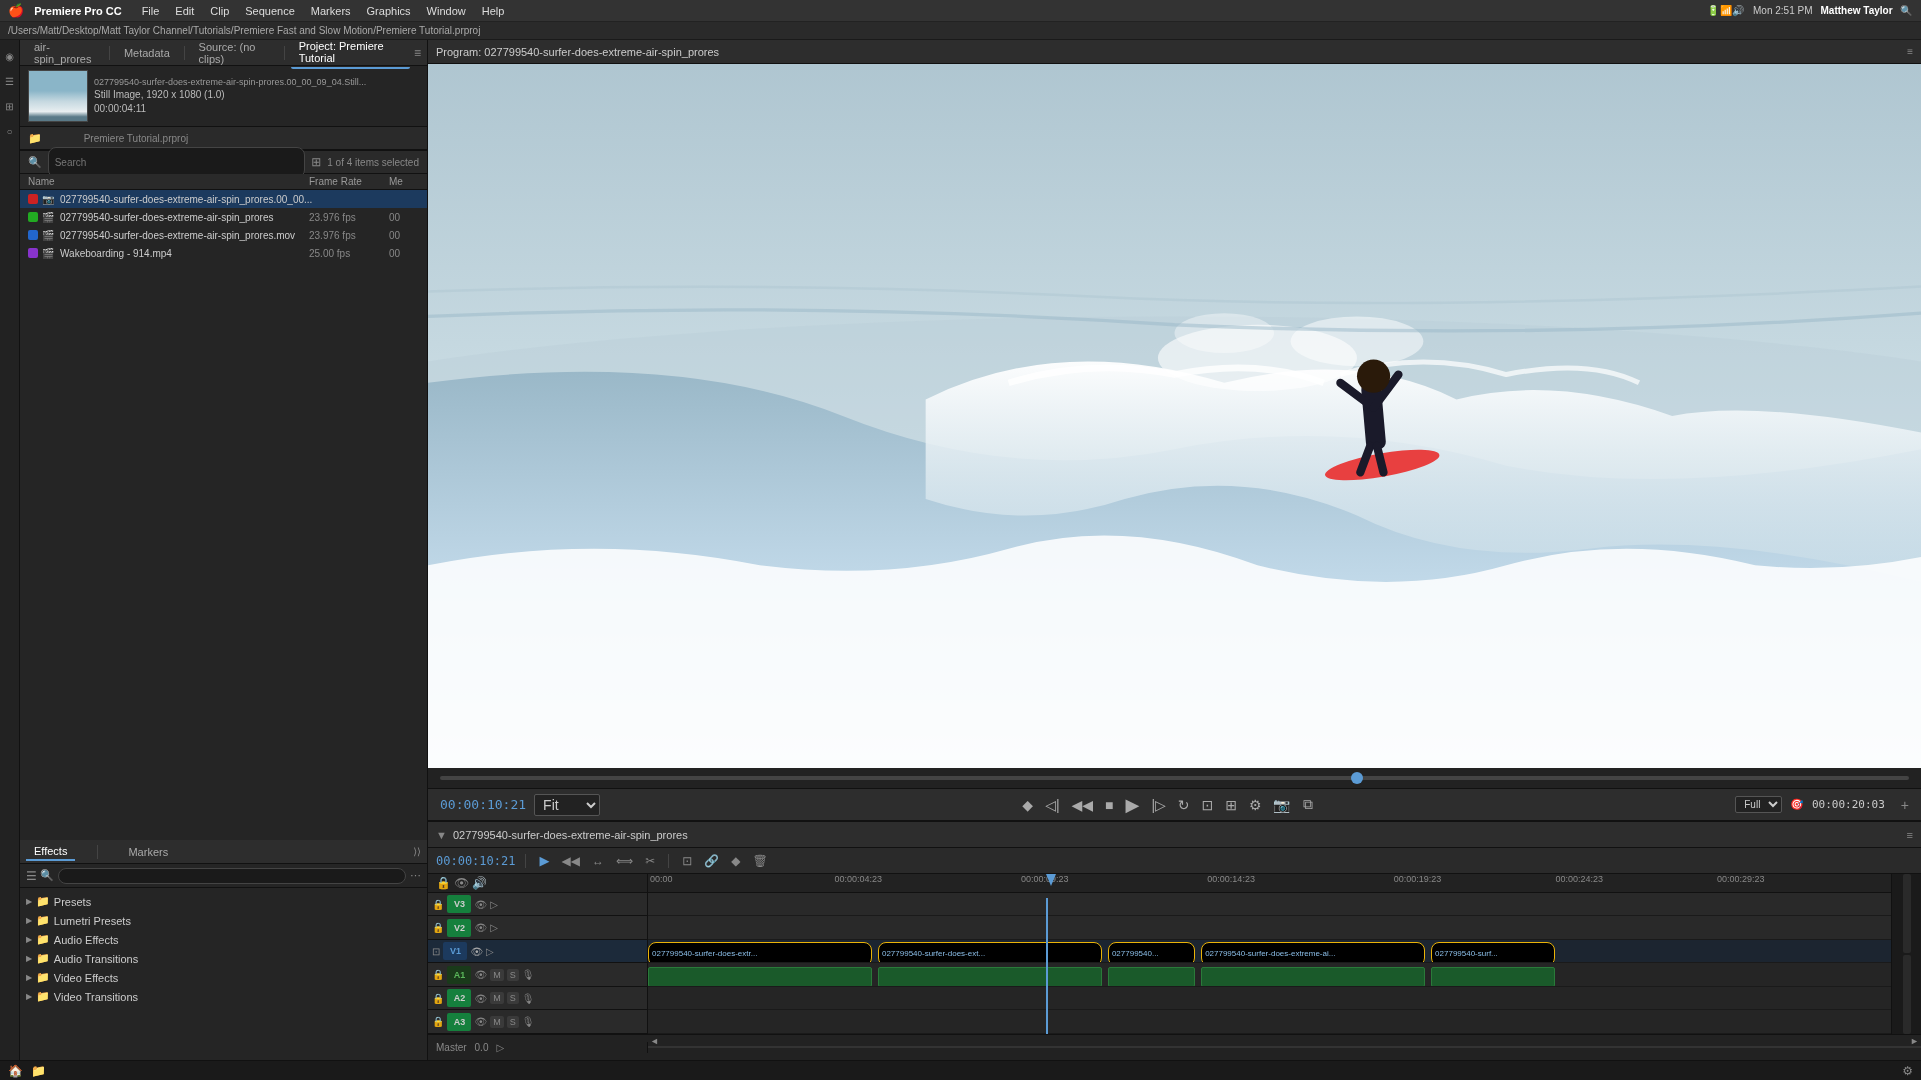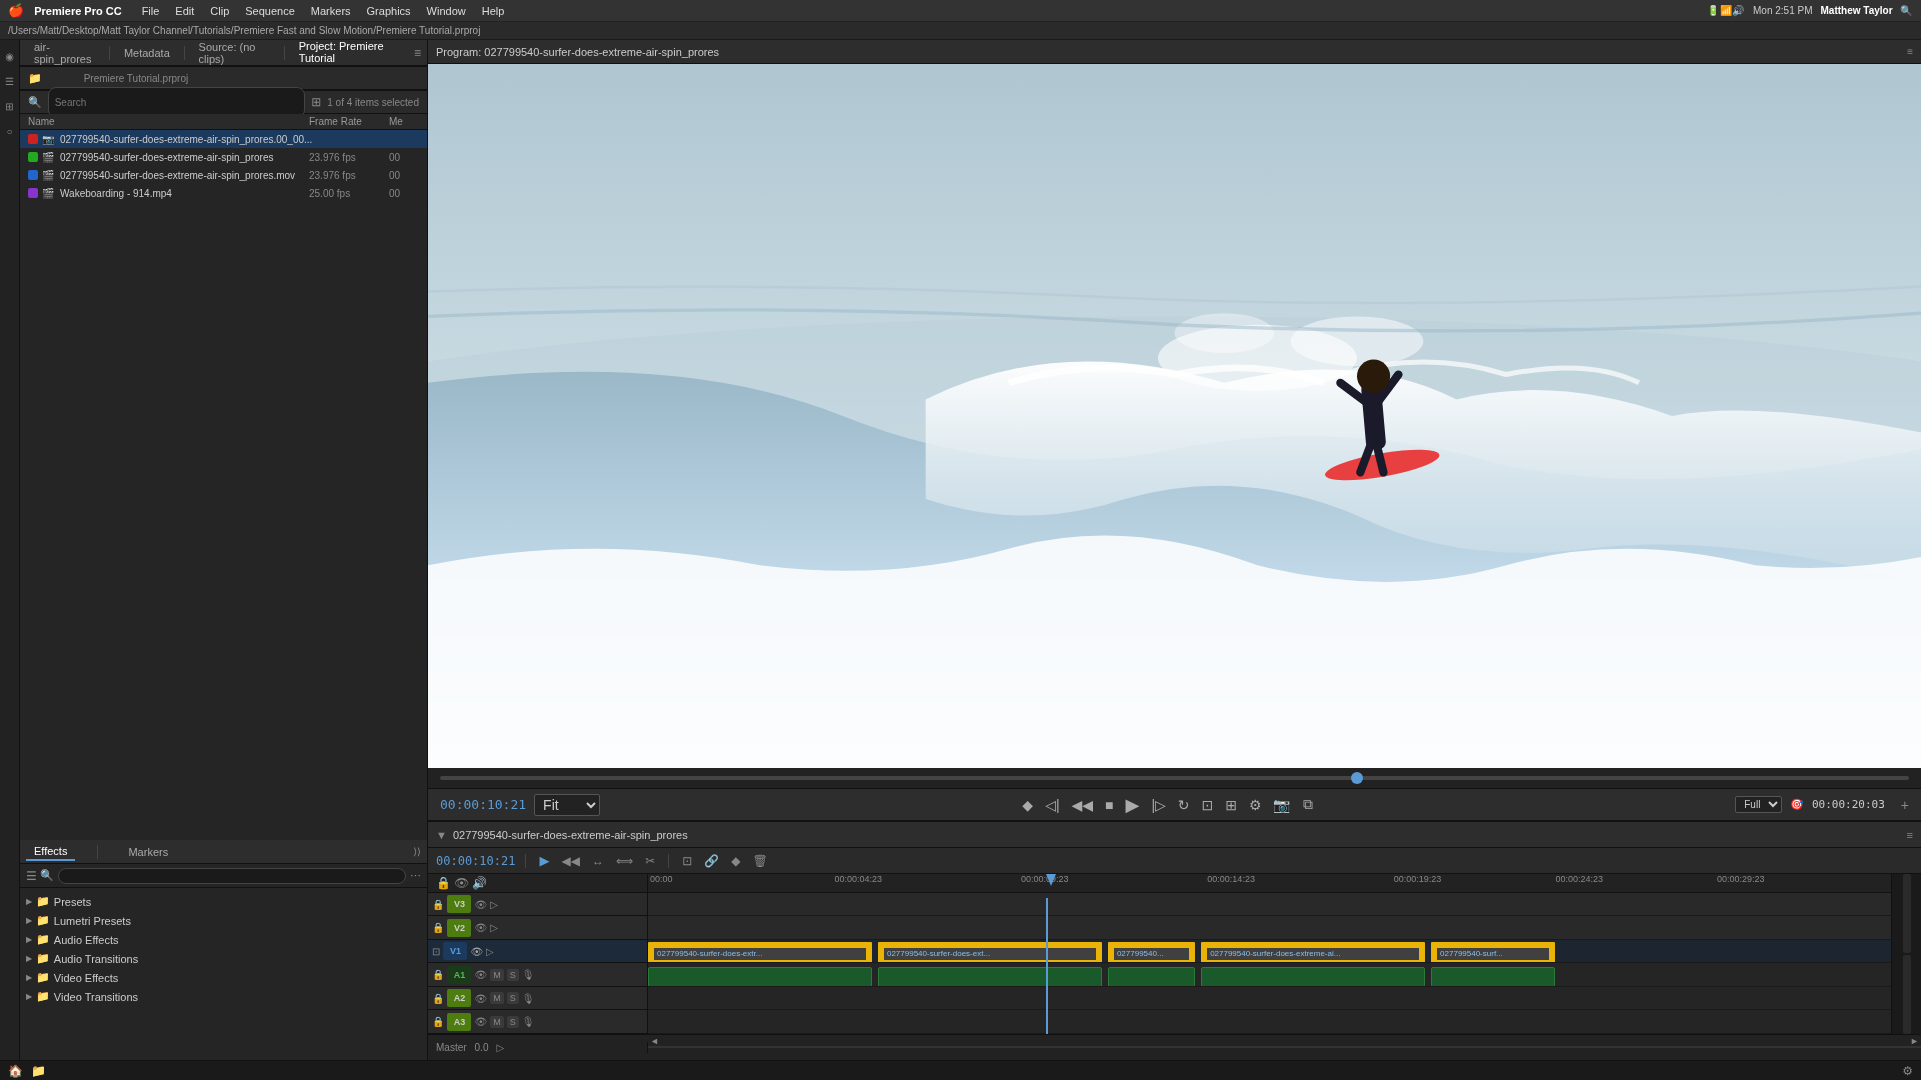--- a/index.html
+++ b/index.html
@@ -423,21 +423,21 @@
       display: flex;
       align-items: center;
       padding: 0 4px;
       gap: 3px;
       border-bottom: 1px solid #111;
       font-size: 10px;
     }
     .track-label {
       width: 24px;
       height: 18px;
-      background: #4d7c0f;
+      background: #15803d;
       border-radius: 2px;
       display: flex;
       align-items: center;
       justify-content: center;
       font-size: 9px;
       font-weight: bold;
       color: #ccc;
       flex-shrink: 0;
     }
     .track-label.v1-active {
@@ -482,29 +482,29 @@
       background: #292929;
       border-bottom: 1px solid #1a1a1a;
       position: relative;
       overflow: hidden;
     }
     .track-row.audio { background: #252525; }
     .track-clip {
       position: absolute;
       top: 2px;
       height: 24px;
-      background: #404040;
-      border-radius: 1px;
+      background: #000000;
+      border-radius: 8px;
       overflow: hidden;
       display: flex;
       align-items: center;
       font-size: 9px;
       color: #8bbee8;
       padding: 0 3px;
-      border: 6px solid #eab308;
+      border: 1px solid #eab308;
     }
     .audio-clip {
       position: absolute;
       top: 4px;
       height: 20px;
       background: #1a5a2a;
       border-radius: 2px;
       border: 1px solid #2a7a3a;
     }
 
@@ -636,20 +636,30 @@
       <div class="panel-tab-divider"></div>
       <div class="panel-tab">Metadata</div>
       <div class="panel-tab-divider"></div>
       <div class="panel-tab">Source: (no clips)</div>
       <div class="panel-tab-divider"></div>
       <div class="panel-tab active">Project: Premiere Tutorial</div>
       <span class="panel-menu-btn">≡</span>
     </div>
 
     <div class="project-panel">
+      <div class="project-panel-header">
+        <div class="project-preview">
+          <div class="project-preview-surf"></div>
+        </div>
+        <div class="project-info">
+          <div style="font-size:9px;color:#999;word-break:break-all;">027799540-surfer-does-extreme-air-spin-prores.00_00_09_04.Still...</div>
+          <div>Still Image, 1920 x 1080 (1.0)</div>
+          <div>00:00:04:11</div>
+        </div>
+      </div>
 
       <div class="file-toolbar">
         <span style="font-size:11px;color:#888;">📁</span>
         <span style="font-size:10px;color:#888;padding-left:36px;">Premiere Tutorial.prproj</span>
       </div>
       <div class="file-toolbar">
         <span style="color:#888;">🔍</span>
         <input class="search-box" type="text" placeholder="Search" style="">
         <span class="toolbar-icon">⊞</span>
         <span class="file-count">1 of 4 items selected</span>

